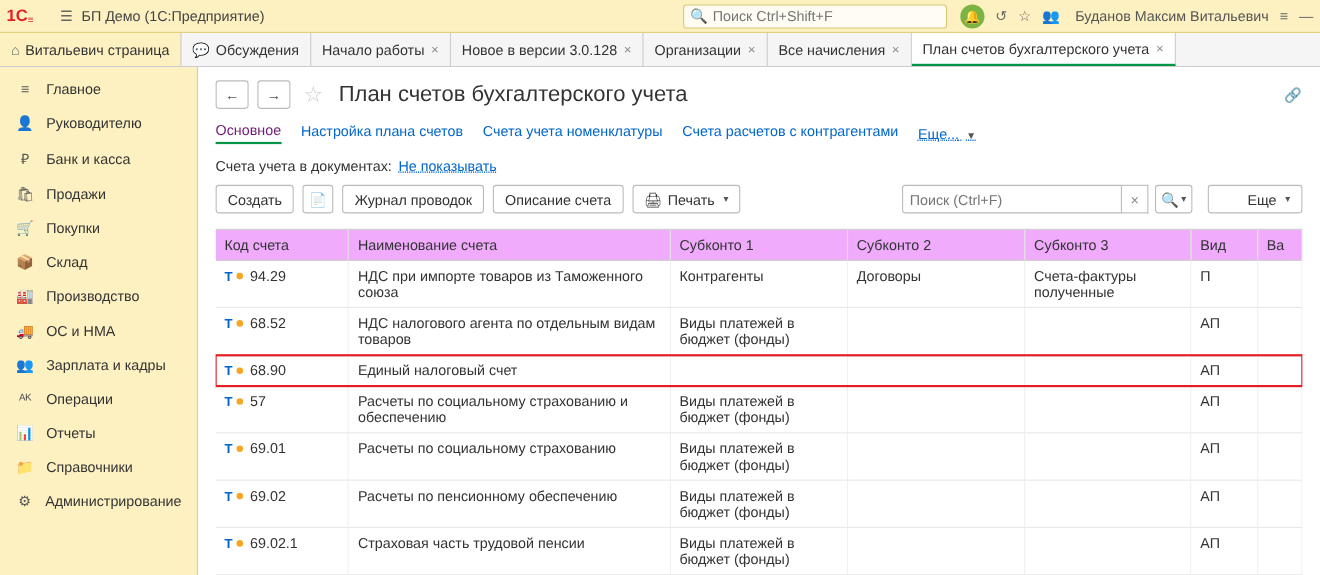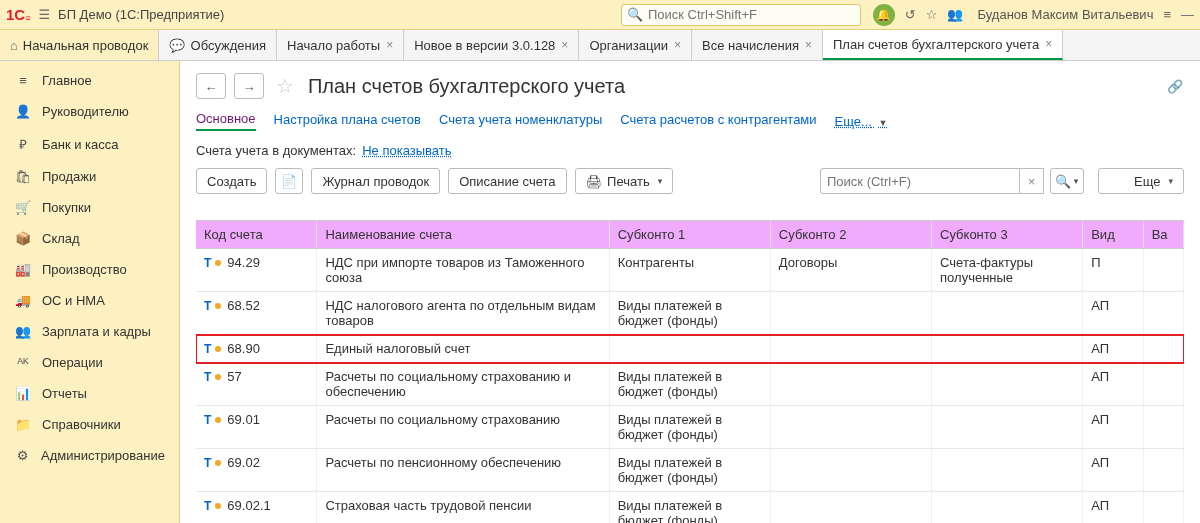--- a/index.html
+++ b/index.html
@@ -1,18 +1,18 @@
 <!DOCTYPE html>
 <html><head>
 <meta charset="utf-8">
 <style>
 * { box-sizing: border-box; margin: 0; padding: 0; }
 body { font-family: Arial, sans-serif; font-size: 13px; color: #333; background: #fff; width: 1200px; height: 523px; overflow: hidden; }
 .topbar { background: #fdf0c1; height: 30px; display: flex; align-items: center; padding: 0 6px; border-bottom: 1px solid #e0d080; }
-.logo { color: #e31e24; font-weight: bold; font-size: 15px; margin-right: 8px; }
+.logo { color: #e31e24; font-weight: bold; font-size: 15px; margin-right: 24px; }
 .logo-sub { font-size: 9px; color: #e31e24; vertical-align: bottom; }
 .hamburger { margin-right: 8px; cursor: pointer; color: #666; }
 .app-title { color: #444; flex: 0 0 auto; }
 .search-box { margin-left: auto; background: #fffdf3; border: 1px solid #d8c870; border-radius: 3px; padding: 2px 6px; display: flex; align-items: center; width: 240px; height: 22px; }
 .search-box input { border: none; background: transparent; outline: none; font-size: 13px; width: 100%; color: #999; }
 .search-ico { color: #999; margin-right: 4px; }
 .top-icons { display: flex; align-items: center; gap: 10px; margin-left: 12px; color: #666; }
 .bell-wrap { width: 22px; height: 22px; border-radius: 50%; background: #7cb342; display: flex; align-items: center; justify-content: center; color: #fff; font-size: 12px; }
 .user-name { color: #555; margin-left: 4px; }
 .tabbar { background: #f5f5f5; height: 31px; display: flex; align-items: stretch; border-bottom: 1px solid #ccc; }
@@ -32,21 +32,21 @@
 .star { color: #ccc; font-size: 20px; margin-left: 4px; cursor: pointer; }
 .page-title { font-size: 20px; color: #333; margin-left: 6px; }
 .link-ico { margin-left: auto; color: #888; cursor: pointer; }
 .head-row2 { display: flex; gap: 18px; align-items: center; margin-bottom: 12px; font-size: 13px; }
 .hr2-main { color: #701a75; border-bottom: 2px solid #009646; padding-bottom: 3px; }
 .hr2-link { color: #0066cc; cursor: pointer; padding-bottom: 3px; }
 .more-dd { color: #0066cc; cursor: pointer; text-decoration: underline dotted; }
 .head-row3 { display: flex; align-items: center; gap: 6px; margin-bottom: 10px; }
 .hr3-label { color: #333; }
 .hr3-link { color: #0066cc; text-decoration: underline dotted; cursor: pointer; }
-.toolbar { display: flex; align-items: flex-start; gap: 8px; margin-bottom: 16px; }
+.toolbar { display: flex; align-items: flex-start; gap: 8px; margin-bottom: 4px; }
 .btn { border: 1px solid #bbb; background: #fff; padding: 4px 10px; border-radius: 3px; cursor: pointer; font-size: 13px; display: flex; align-items: center; gap: 5px; height: 26px; }
 .btn-ico { width: 28px; justify-content: center; padding: 0; }
 .search-fld { margin-left: auto; display: flex; align-items: center; }
 .search-fld input { border: 1px solid #bbb; padding: 3px 6px; width: 200px; height: 26px; border-radius: 3px 0 0 3px; outline: none; font-size: 13px; }
 .sf-x { border: 1px solid #bbb; border-left: none; height: 26px; width: 24px; display: flex; align-items: center; justify-content: center; cursor: pointer; color: #888; }
 .sf-mag { border: 1px solid #bbb; height: 26px; width: 34px; margin-left: 6px; display: flex; align-items: center; justify-content: center; border-radius: 3px; cursor: pointer; color: #0066cc; }
 .sf-more-dd { font-size: 9px; margin-left: 2px; color: #555;}
 .table-wrap { flex: 1; overflow: auto; border-top: 1px solid #ccc; margin: 0 16px; }
 table { width: 100%; border-collapse: collapse; font-size: 13px; }
 th { text-align: left; padding: 6px 8px; background: #f0abfc; border-bottom: 1px solid #ccc; border-right: 1px solid #e0e0e0; font-weight: normal; color: #333; }
@@ -76,21 +76,21 @@
     <span>👥</span>
     <span class="user-name">Буданов Максим Витальевич</span>
     <span>≡</span>
     <span>—</span>
   </div>
 </div>
 
 <div class="tabbar">
   <div class="tab home">
     <span class="tab-ico">⌂</span>
-    <span>Начальная проводок</span>
+    <span>Витальевич страница</span>
   </div>
   <div id="tabs-container" style="display:flex;">
       <div class="tab">
         <span class="tab-ico">💬</span>
         <span>Обсуждения</span>
       </div>
       <div class="tab">
         <span>Начало работы</span>
         <span class="close-x">×</span>
       </div>

